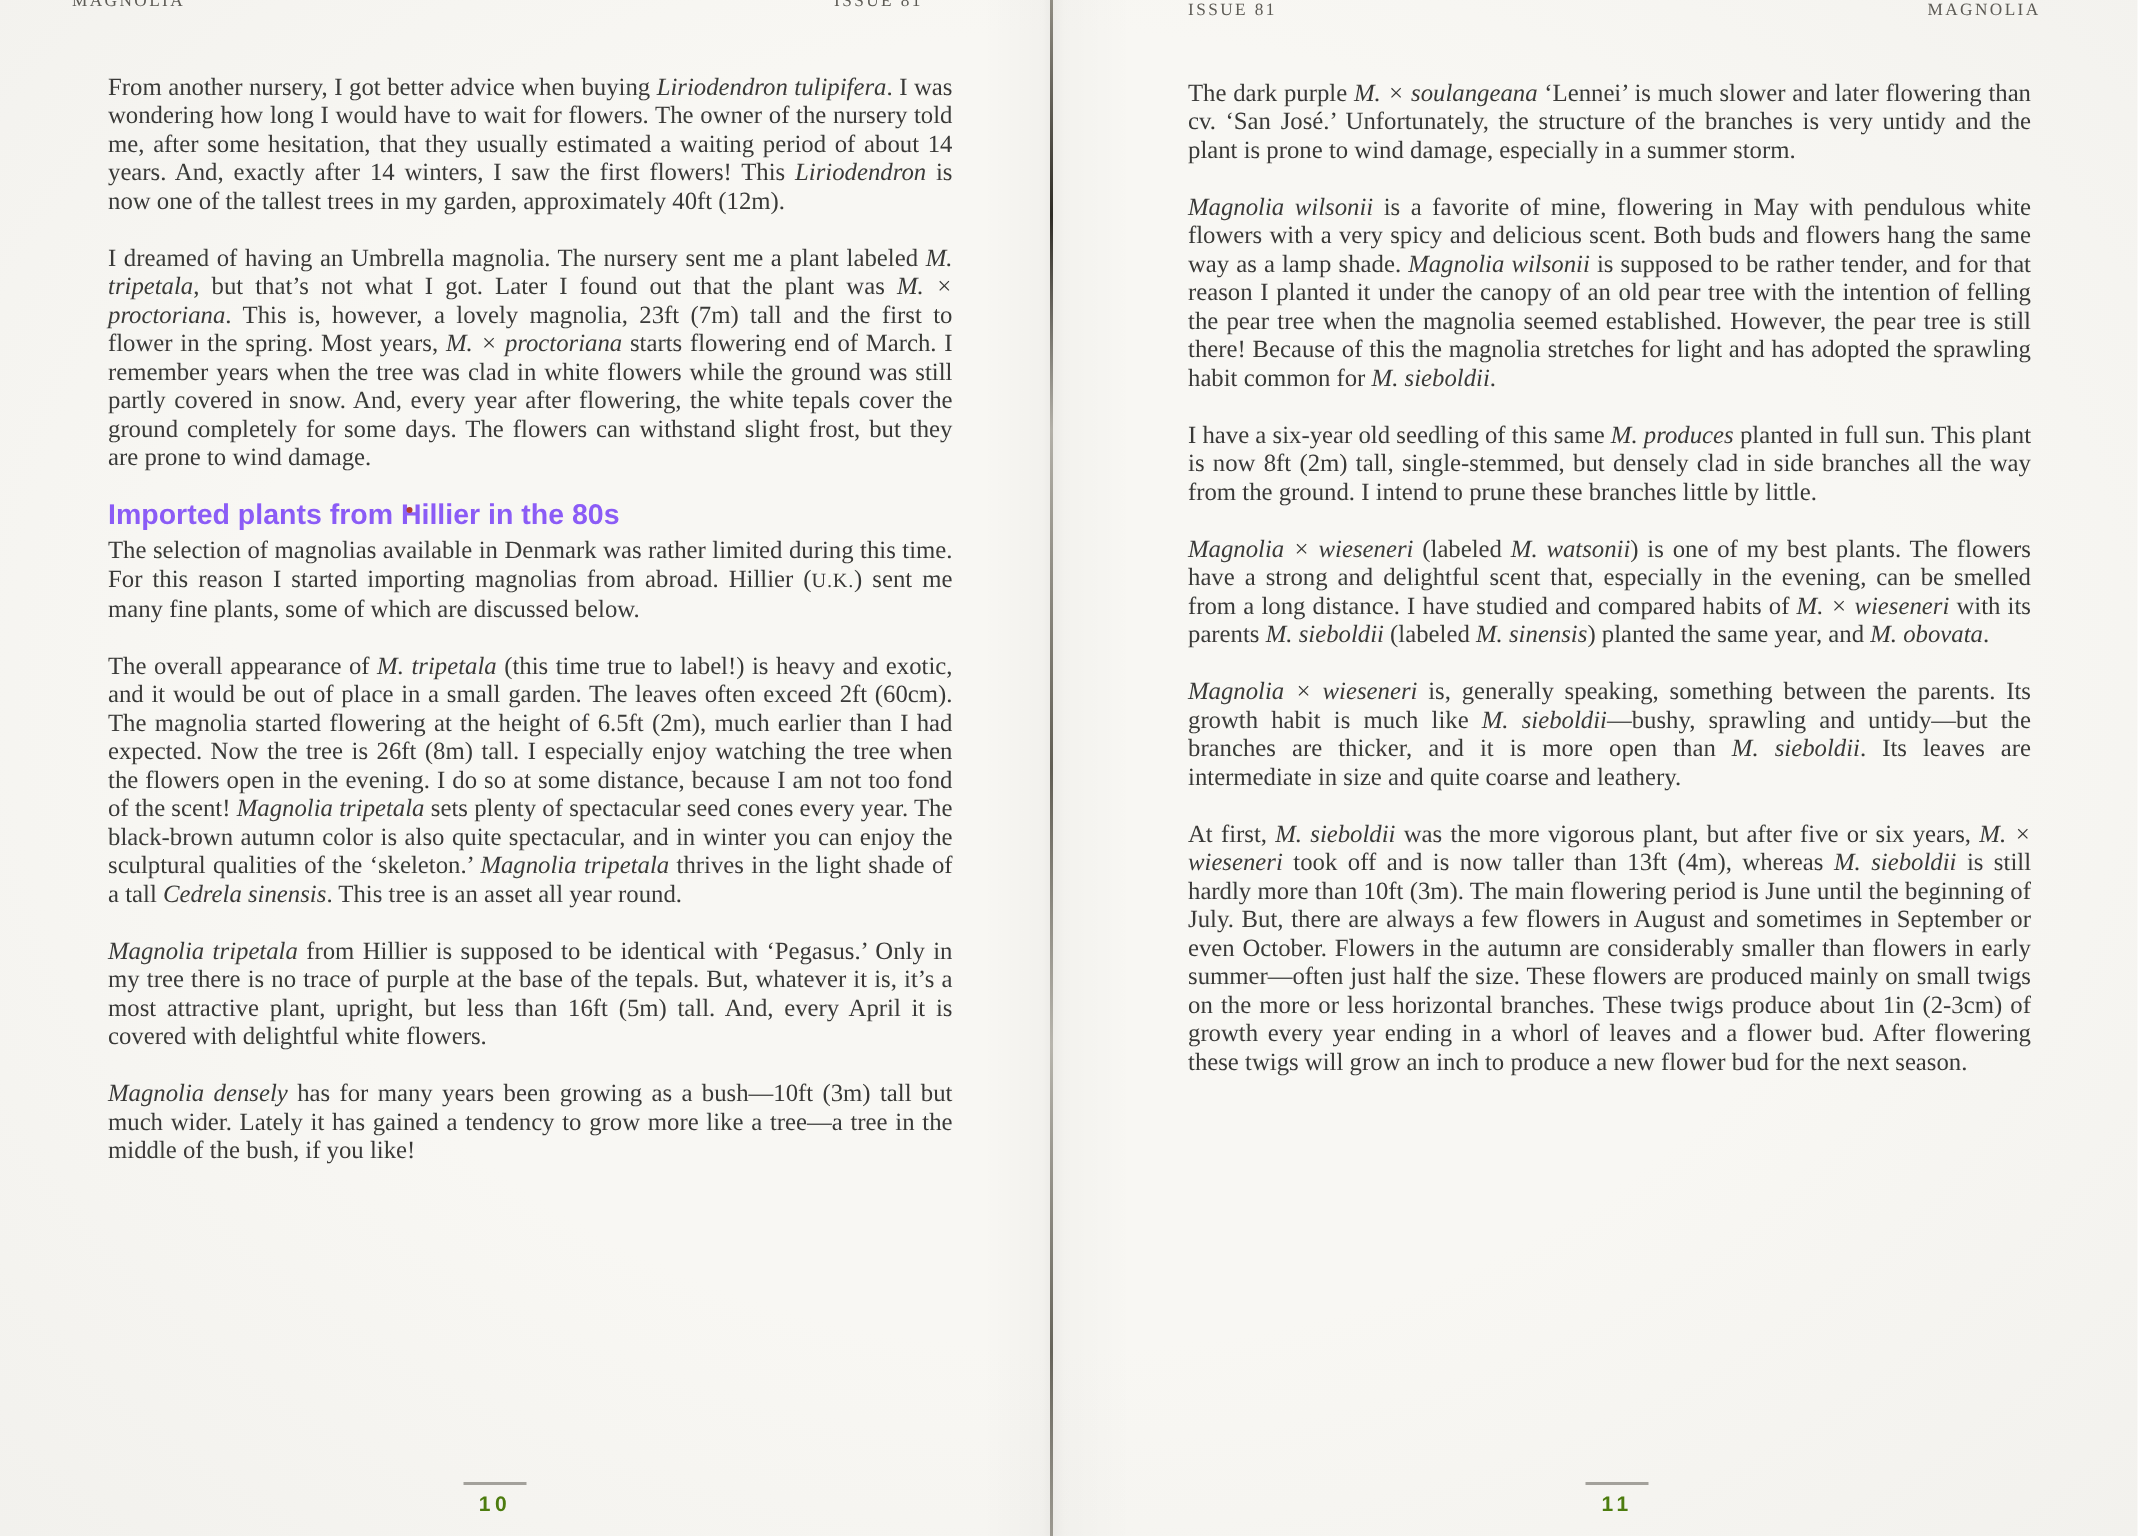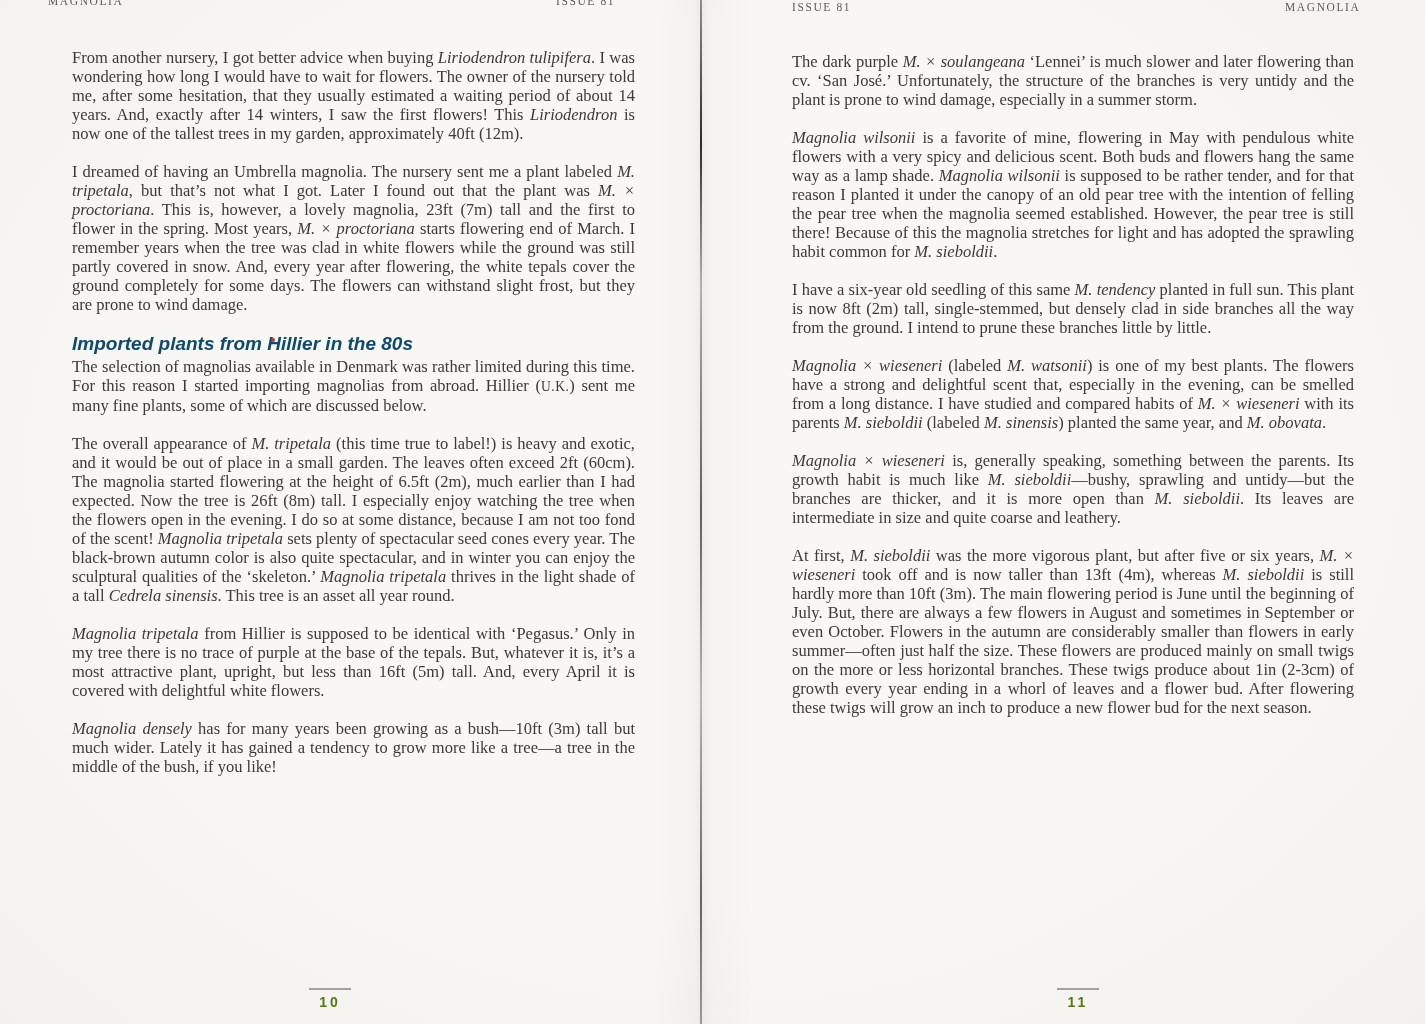--- a/index.html
+++ b/index.html
@@ -37,25 +37,24 @@
     font-size:16.5px;
     line-height:19px;
     text-align:justify;
     color:#3a3a38;
   }
   .body-para i { font-style:italic; }
   .smallcaps { font-size:0.82em; letter-spacing:0.5px;font-family:Liberation Serif, serif; }
 
   .section-heading {
     font-family:"Liberation Sans", sans-serif;
-    font-style:italic;
     font-weight:bold;
     font-size:19px;
     line-height:22px;
-    color:#0c4a6e;
+    color:#8b5cf6;
     margin:0 0 2px 0;
   }
 
   .folio { position:absolute; width:46px; text-align:center; top:988px; }
   .folio-left  { left:307px; }
   .folio-rule { height:2px; background:#a3a19b; margin:0 2px 4px 2px; }
   .folio-num {
     font-family:"Liberation Sans", sans-serif;
     font-weight:bold;
     font-size:14px;
@@ -113,21 +112,21 @@
 
   <div class="gutter-line"></div>
 
   <div class="page page-right">
     <div class="running-head rh-top" style="left:90px;">ISSUE 81</div>
     <div class="running-head rh-top" style="left:583px;">MAGNOLIA</div>
 
     <div class="column column-right" style="left:90px; top:52px; width:562px;">
         <p class="body-para">The dark purple <i>M. × soulangeana</i> ‘Lennei’ is much slower and later flowering than cv. ‘San José.’ Unfortunately, the structure of the branches is very untidy and the plant is prone to wind damage, especially in a summer storm.</p>
         <p class="body-para"><i>Magnolia wilsonii</i> is a favorite of mine, flowering in May with pendulous white flowers with a very spicy and delicious scent. Both buds and flowers hang the same way as a lamp shade. <i>Magnolia wilsonii</i> is supposed to be rather tender, and for that reason I planted it under the canopy of an old pear tree with the intention of felling the pear tree when the magnolia seemed established. However, the pear tree is still there! Because of this the magnolia stretches for light and has adopted the sprawling habit common for <i>M. sieboldii</i>.</p>
-        <p class="body-para">I have a six-year old seedling of this same <i>M. tendency</i> planted in full sun. This plant is now 8ft (2m) tall, single-stemmed, but densely clad in side branches all the way from the ground. I intend to prune these branches little by little.</p>
+        <p class="body-para">I have a six-year old seedling of this same <i>M. produces</i> planted in full sun. This plant is now 8ft (2m) tall, single-stemmed, but densely clad in side branches all the way from the ground. I intend to prune these branches little by little.</p>
         <p class="body-para"><i>Magnolia × wieseneri</i> (labeled <i>M. watsonii</i>) is one of my best plants. The flowers have a strong and delightful scent that, especially in the evening, can be smelled from a long distance. I have studied and compared habits of <i>M. × wieseneri</i> with its parents <i>M. sieboldii</i> (labeled <i>M. sinensis</i>) planted the same year, and <i>M. obovata</i>.</p>
         <p class="body-para"><i>Magnolia × wieseneri</i> is, generally speaking, something between the parents. Its growth habit is much like <i>M. sieboldii</i>—bushy, sprawling and untidy—but the branches are thicker, and it is more open than <i>M. sieboldii</i>. Its leaves are intermediate in size and quite coarse and leathery.</p>
         <p class="body-para">At first, <i>M. sieboldii</i> was the more vigorous plant, but after five or six years, <i>M. × wieseneri</i> took off and is now taller than 13ft (4m), whereas <i>M. sieboldii</i> is still hardly more than 10ft (3m). The main flowering period is June until the beginning of July. But, there are always a few flowers in August and sometimes in September or even October. Flowers in the autumn are considerably smaller than flowers in early summer—often just half the size. These flowers are produced mainly on small twigs on the more or less horizontal branches. These twigs produce about 1in (2-3cm) of growth every year ending in a whorl of leaves and a flower bud. After flowering these twigs will grow an inch to produce a new flower bud for the next season.</p>
       </div>
 
     <div class="folio" style="left:353px;">
       <div class="folio-rule"></div>
       <div class="folio-num">11</div>
     </div>
   </div>

